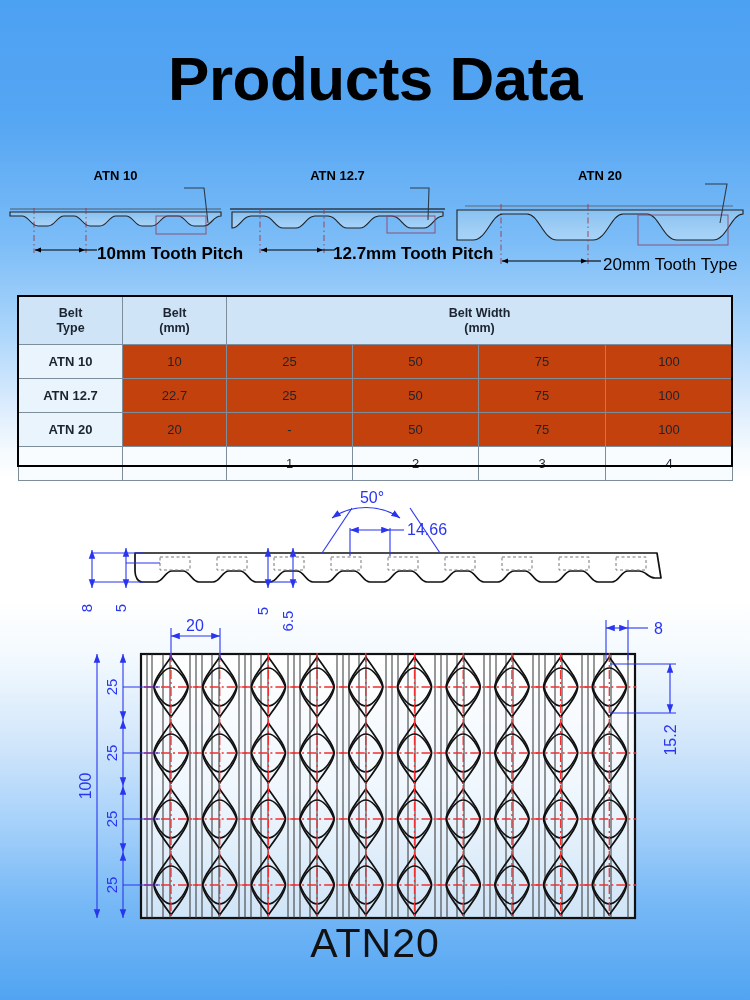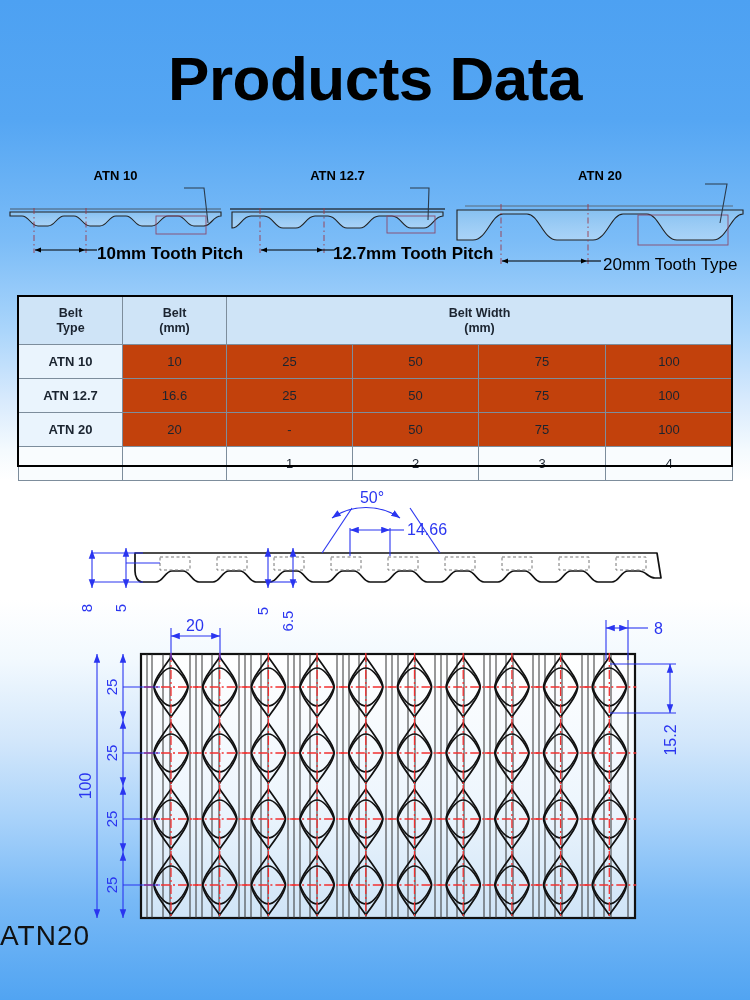--- a/index.html
+++ b/index.html
@@ -57,22 +57,22 @@
     position:absolute; left:17px; top:295px; width:716px; height:172px;
     border:2.5px solid #000; box-sizing:border-box; pointer-events:none;
   }
 
   
   .drawing { position:absolute; left:0; top:478px; width:750px; height:450px; }
   .drawing svg { display:block; }
 
   
   .caption {
-    position:absolute; left:0; top:920px; width:750px; 
-    font-size:28px; color:#111; letter-spacing:1px;
+    position:absolute; left:0; top:920px; width:750px; text-align:center;
+    font-size:41px; color:#111; letter-spacing:1px;
   }
 </style>
 </head>
 <body>
 
 <div class="title">Products Data</div>
 
 <div class="profiles">
 
   <div class="profile p1">
@@ -192,21 +192,21 @@
       <tr>
         <td class="belttype">ATN 10</td>
         <td class="val">10</td>
         <td class="val">25</td>
         <td class="val">50</td>
         <td class="val">75</td>
         <td class="val">100</td>
       </tr>
       <tr>
         <td class="belttype">ATN 12.7</td>
-        <td class="val">16.6</td>
+        <td class="val">22.7</td>
         <td class="val">25</td>
         <td class="val">50</td>
         <td class="val">75</td>
         <td class="val">100</td>
       </tr>
       <tr>
         <td class="belttype">ATN 20</td>
         <td class="val">20</td>
         <td class="val">-</td>
         <td class="val">50</td>

